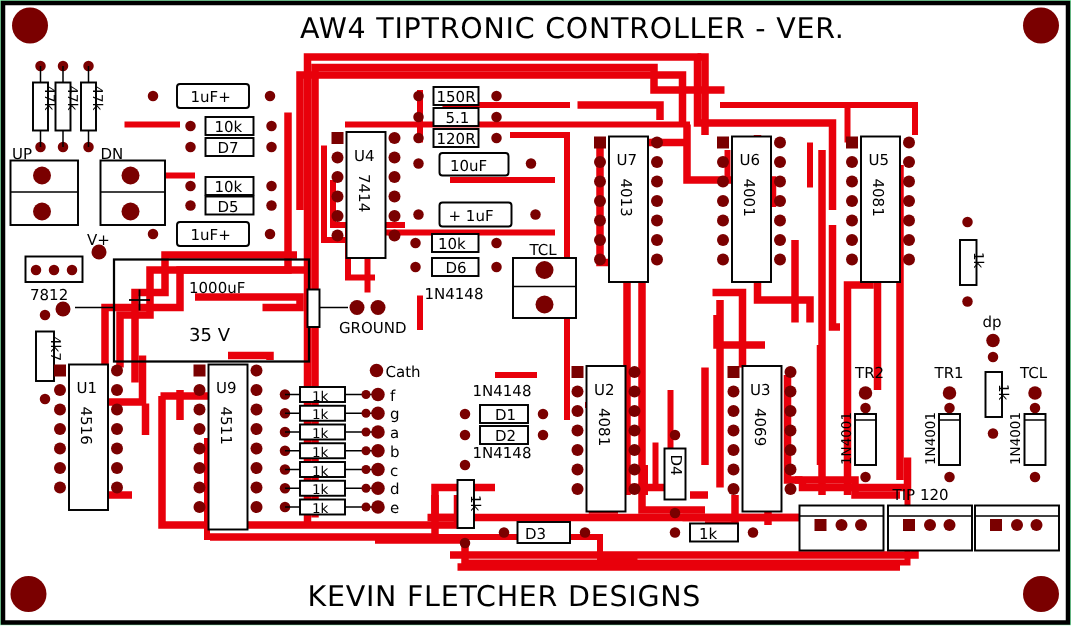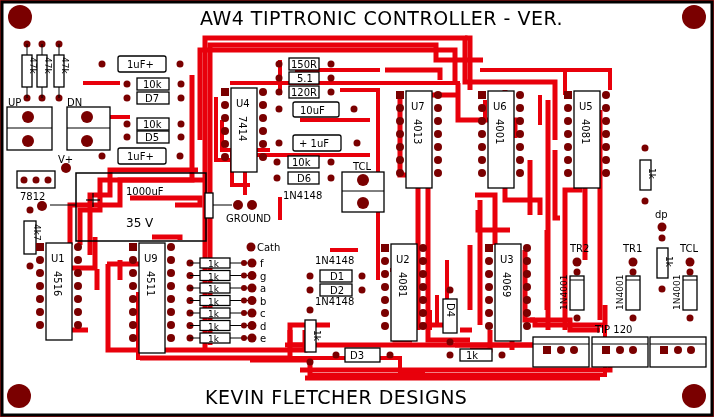--- a/index.html
+++ b/index.html
@@ -1,16 +1,16 @@
 <!DOCTYPE html>
 <html><head>
 <meta charset="utf-8">
 <style>
   html,body{margin:0;padding:0;background:#fff;}
-  #board{position:relative;width:714px;height:417px;overflow:hidden;background:#b91c1c;}
+  #board{position:relative;width:714px;height:417px;overflow:hidden;background:#86efac;}
   svg{display:block;}
   .title{font-family:"DejaVu Sans",sans-serif;font-size:19px;fill:#000;letter-spacing:0.5px;}
   .sm{font-family:"DejaVu Sans",sans-serif;font-size:10px;fill:#000;}
   .xs{font-family:"DejaVu Sans",sans-serif;font-size:9px;fill:#000;}
   .tr{stroke:#e8000b;fill:none;stroke-linecap:butt;}
   .pad{fill:#7a0000;}
   .body{fill:#fff;stroke:#000;stroke-width:1.3;}
 </style>
 </head>
 <body>

